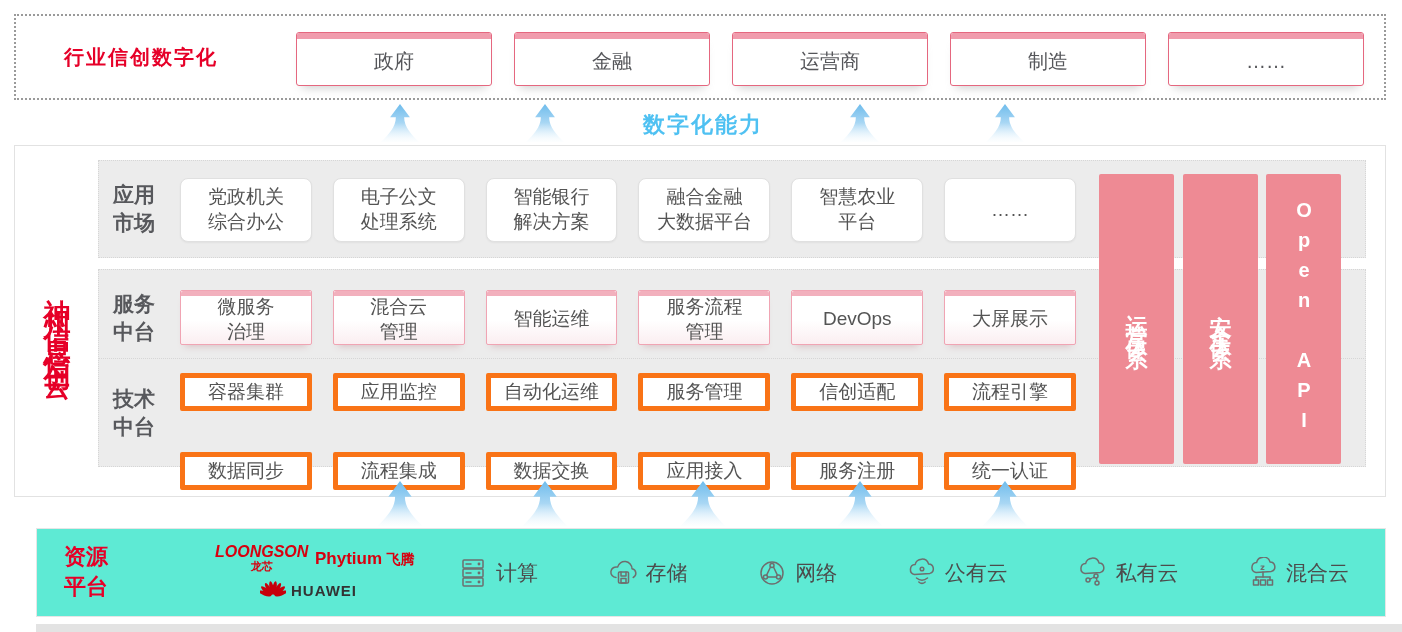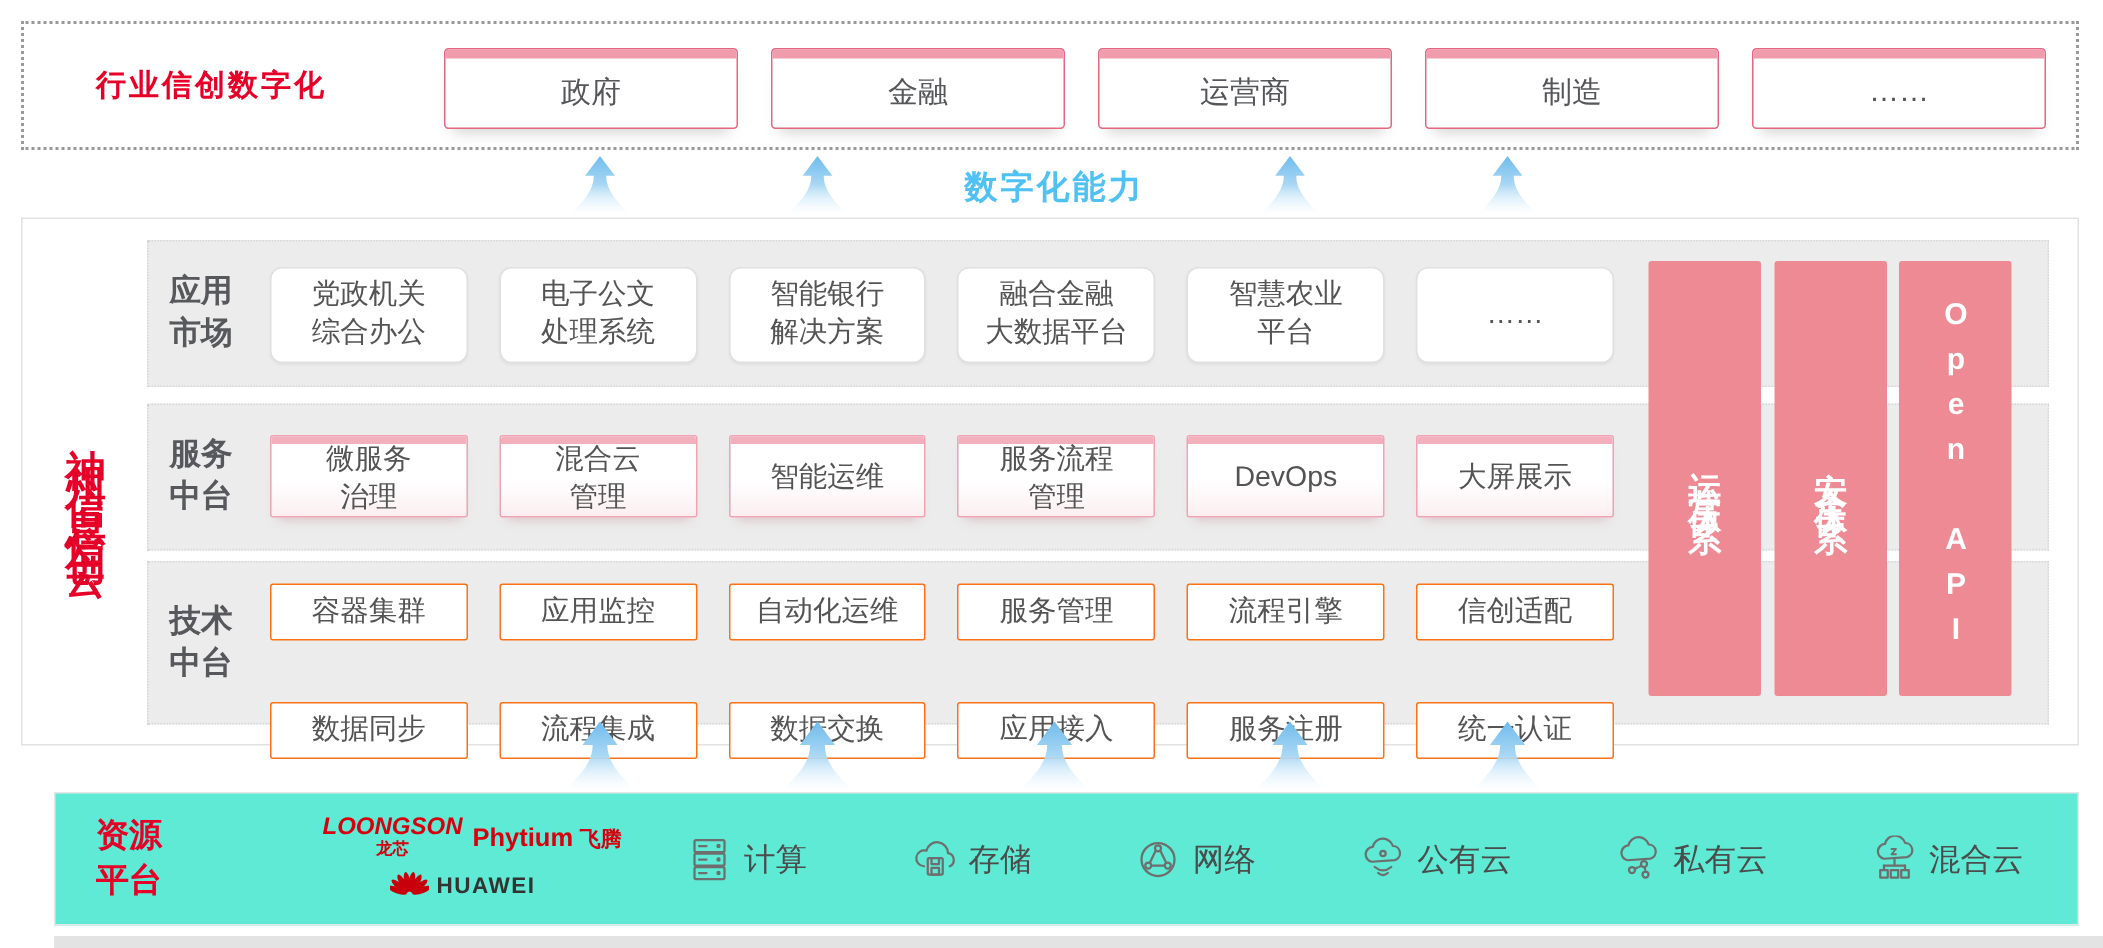--- a/index.html
+++ b/index.html
@@ -58,21 +58,21 @@
     writing-mode: vertical-rl; text-orientation: upright;
     display: flex; align-items: center; justify-content: center;
     color: #e60028; font-size: 27px; font-weight: bold; letter-spacing: 13px;
   }
   .row-panel {
     position: absolute; left: 83px; width: 1268px;
     background: #ececec; border: 1px dotted #d6d6d6;
   }
   .row-app  { top: 14px;  height: 98px; }
   .row-svc  { top: 123px; height: 98px; }
-  .row-tech { top: 228px; height: 109px; }
+  .row-tech { top: 212px; height: 109px; }
   .row-label {
     position: absolute; left: 14px; top: 50%; transform: translateY(-50%);
     font-size: 21px; font-weight: bold; color: #57585c;
     white-space: pre-line; text-align: center; line-height: 1.35;
   }
   .row-boxes {
     position: absolute; left: 81px; width: 896px;
     display: grid; grid-template-columns: repeat(6, 1fr); gap: 21px;
   }
   .boxes-app { top: 17px; height: 64px; }
@@ -92,21 +92,21 @@
     position: relative; border: 1px solid #f0a4b3; border-radius: 2px;
     background: linear-gradient(#ffffff 55%, #fbeef1);
     padding-top: 4px;
     box-shadow: 0 6px 7px -5px rgba(190,130,140,.45);
   }
   .svc-box::before {
     content: ""; position: absolute; top: 0; left: 0; right: 0; height: 5px;
     background: #f2b0bd; border-radius: 2px 2px 0 0;
   }
   .tech-box {
-    background: #ffffff; border: 1px solid #f97316; border-radius: 2px;
+    background: #ffffff; border: 5px solid #f97316; border-radius: 2px;
   }
   .side-bar {
     position: absolute; top: 28px; width: 75px; height: 290px;
     background: #ee8a94; border-radius: 2px;
     display: flex; align-items: center; justify-content: center;
     writing-mode: vertical-rl; text-orientation: upright;
     color: #ffffff; font-size: 22px; font-weight: bold; letter-spacing: 11px;
   }
   .bar-1 { left: 1084px; }
   .bar-2 { left: 1168px; }
@@ -221,22 +221,22 @@
   </div>
 
   <div class="row-panel row-tech">
     <div class="row-label">技术
 中台</div>
     <div class="row-boxes boxes-tech-a">
       <div class="cell tech-box">容器集群</div>
       <div class="cell tech-box">应用监控</div>
       <div class="cell tech-box">自动化运维</div>
       <div class="cell tech-box">服务管理</div>
+      <div class="cell tech-box">信创适配</div>
       <div class="cell tech-box">流程引擎</div>
-      <div class="cell tech-box">信创适配</div>
     </div>
     <div class="row-boxes boxes-tech-b">
       <div class="cell tech-box">数据同步</div>
       <div class="cell tech-box">流程集成</div>
       <div class="cell tech-box">数据交换</div>
       <div class="cell tech-box">应用接入</div>
       <div class="cell tech-box">服务注册</div>
       <div class="cell tech-box">统一认证</div>
     </div>
   </div>

